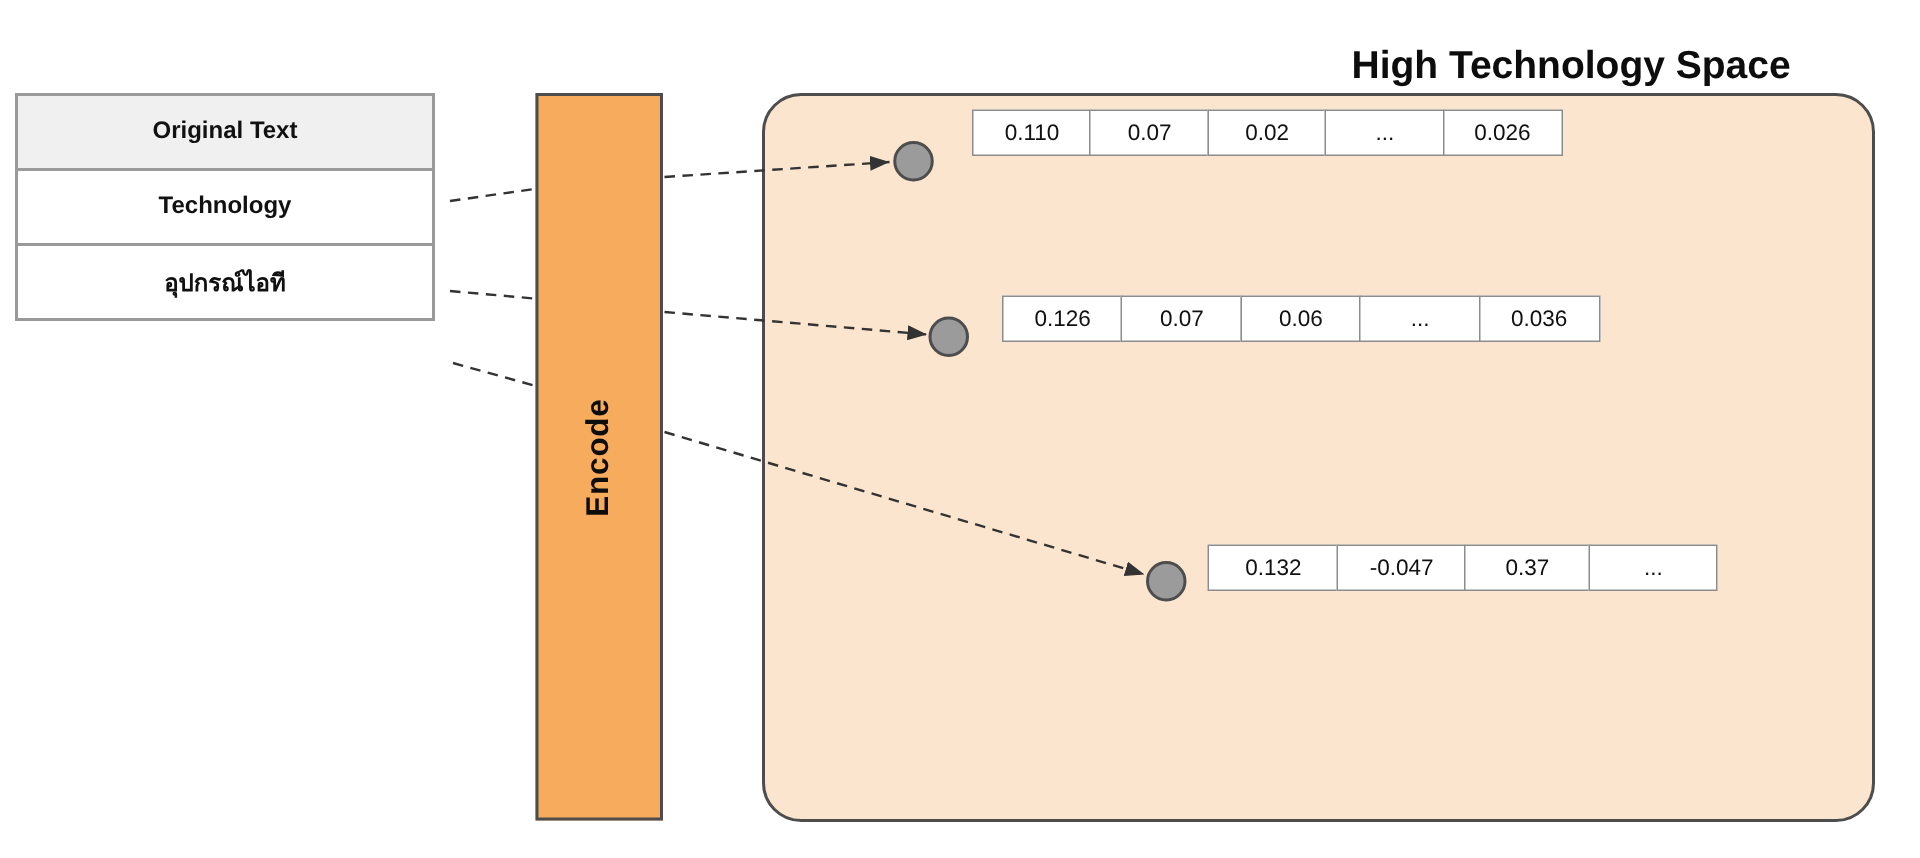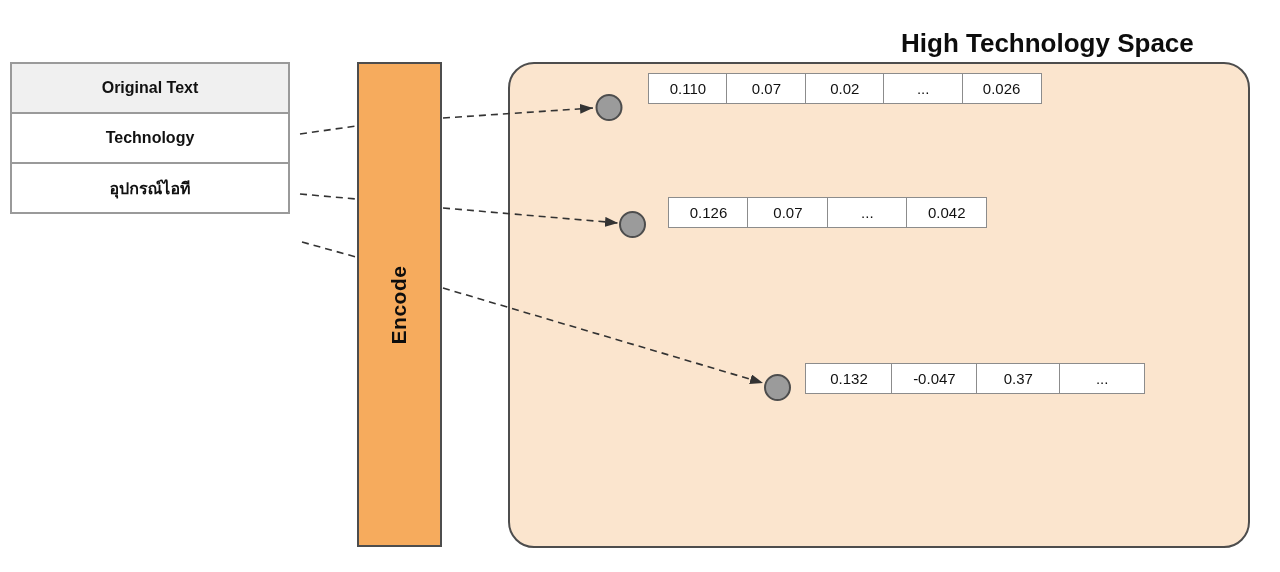--- a/index.html
+++ b/index.html
@@ -144,22 +144,23 @@
     <div class="cell">0.110</div>
     <div class="cell">0.07</div>
     <div class="cell">0.02</div>
     <div class="cell">...</div>
     <div class="cell">0.026</div>
   </div>
 
   <div class="vec v1" style="left:668px; top:197px;">
     <div class="cell">0.126</div>
     <div class="cell">0.07</div>
+    <div class="cell">0.06</div>
     <div class="cell">...</div>
-    <div class="cell">0.042</div>
+    <div class="cell">0.036</div>
   </div>
 
   <div class="vec v2" style="left:805px; top:363px;border-radius:24px;">
     <div class="cell" style="width:88px;">0.132</div>
     <div class="cell" style="width:86px;">-0.047</div>
     <div class="cell" style="width:85px;">0.37</div>
     <div class="cell" style="width:86px;">...</div>
   </div>
 
 </div>

